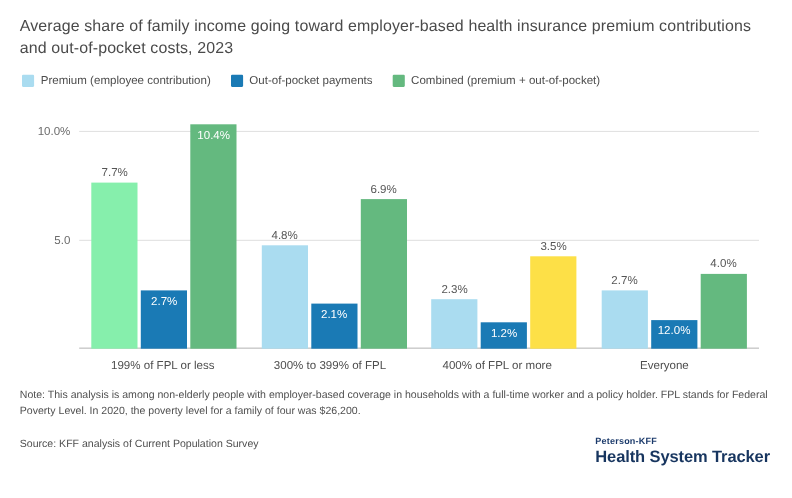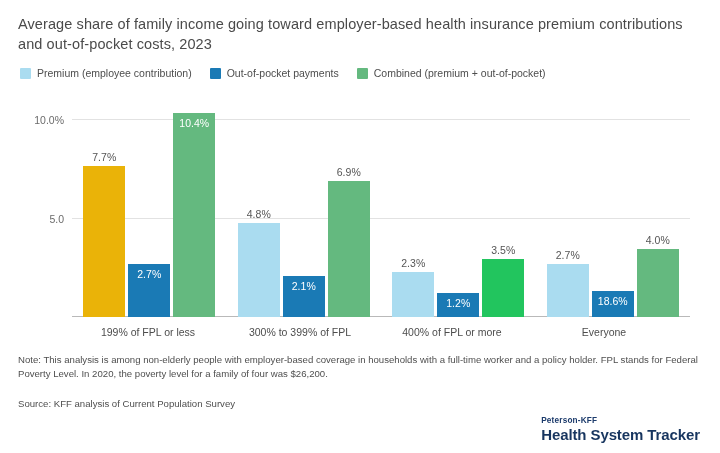--- a/index.html
+++ b/index.html
@@ -158,21 +158,21 @@
     max-width: 680px;
   }
   .source {
     margin-top: 17px;
     font-size: 9.6px;
     color: #4f4f4f;
   }
   .brand {
     position: absolute;
     right: 20px;
-    bottom: 10px;
+    bottom: 29px;
     text-align: left;
   }
   .brand-top {
     font-size: 8.2px;
     font-weight: bold;
     color: #1b3a6b;
     letter-spacing: 0.2px;
   }
   .brand-main {
     font-size: 15px;
@@ -209,21 +209,21 @@
       <div class="y-tick" style="top: 29.4783px;">10.0%</div>
       <div class="y-tick" style="top: 127.739px;">5.0</div>
     </div>
 
     <div class="grid-area">
       <div class="gridline" style="bottom: 196.522px;"></div>
       <div class="gridline" style="bottom: 98.2609px;"></div>
       <div class="axis-line"></div>
       <div class="groups">
           <div class="group">
-            <div class="bar" style="height: 151.322px; background: #eab308;">
+            <div class="bar" style="height: 151.322px; background: #86efac;">
               <span class="bar-value">7.7%</span>
             </div>
             <div class="bar" style="height: 53.0609px; background: rgb(26, 122, 181);">
               <span class="bar-value inside">2.7%</span>
             </div>
             <div class="bar" style="height: 204.383px; background: rgb(100, 185, 127);">
               <span class="bar-value inside">10.4%</span>
             </div>
           </div>
           <div class="group">
@@ -237,30 +237,30 @@
               <span class="bar-value">6.9%</span>
             </div>
           </div>
           <div class="group">
             <div class="bar" style="height: 45.2px; background: rgb(170, 220, 240);">
               <span class="bar-value">2.3%</span>
             </div>
             <div class="bar" style="height: 23.5826px; background: rgb(26, 122, 181);">
               <span class="bar-value inside">1.2%</span>
             </div>
-            <div class="bar" style="height: 58px; background: #22c55e;">
+            <div class="bar" style="height: 84px; background: #fde047;">
               <span class="bar-value">3.5%</span>
             </div>
           </div>
           <div class="group">
             <div class="bar" style="height: 53.0609px; background: rgb(170, 220, 240);">
               <span class="bar-value">2.7%</span>
             </div>
             <div class="bar" style="height: 25.5478px; background: rgb(26, 122, 181);">
-              <span class="bar-value inside">18.6%</span>
+              <span class="bar-value inside">12.0%</span>
             </div>
             <div class="bar" style="height: 68px; background: rgb(100, 185, 127);">
               <span class="bar-value">4.0%</span>
             </div>
           </div>
         </div>
     </div>
 
     <div class="x-labels">
         <div class="x-label">199% of FPL or less</div>

